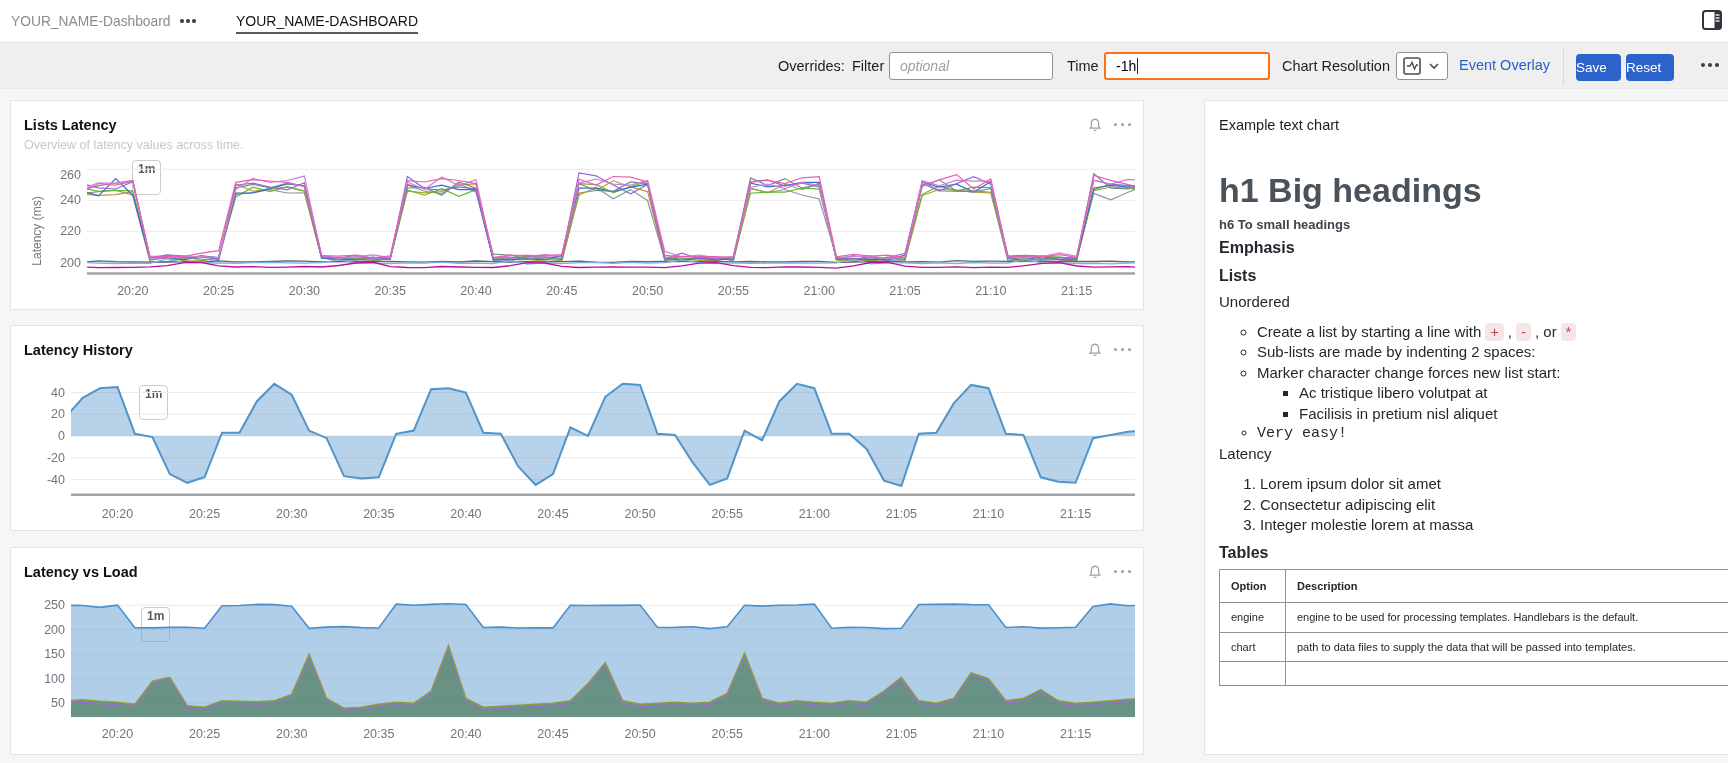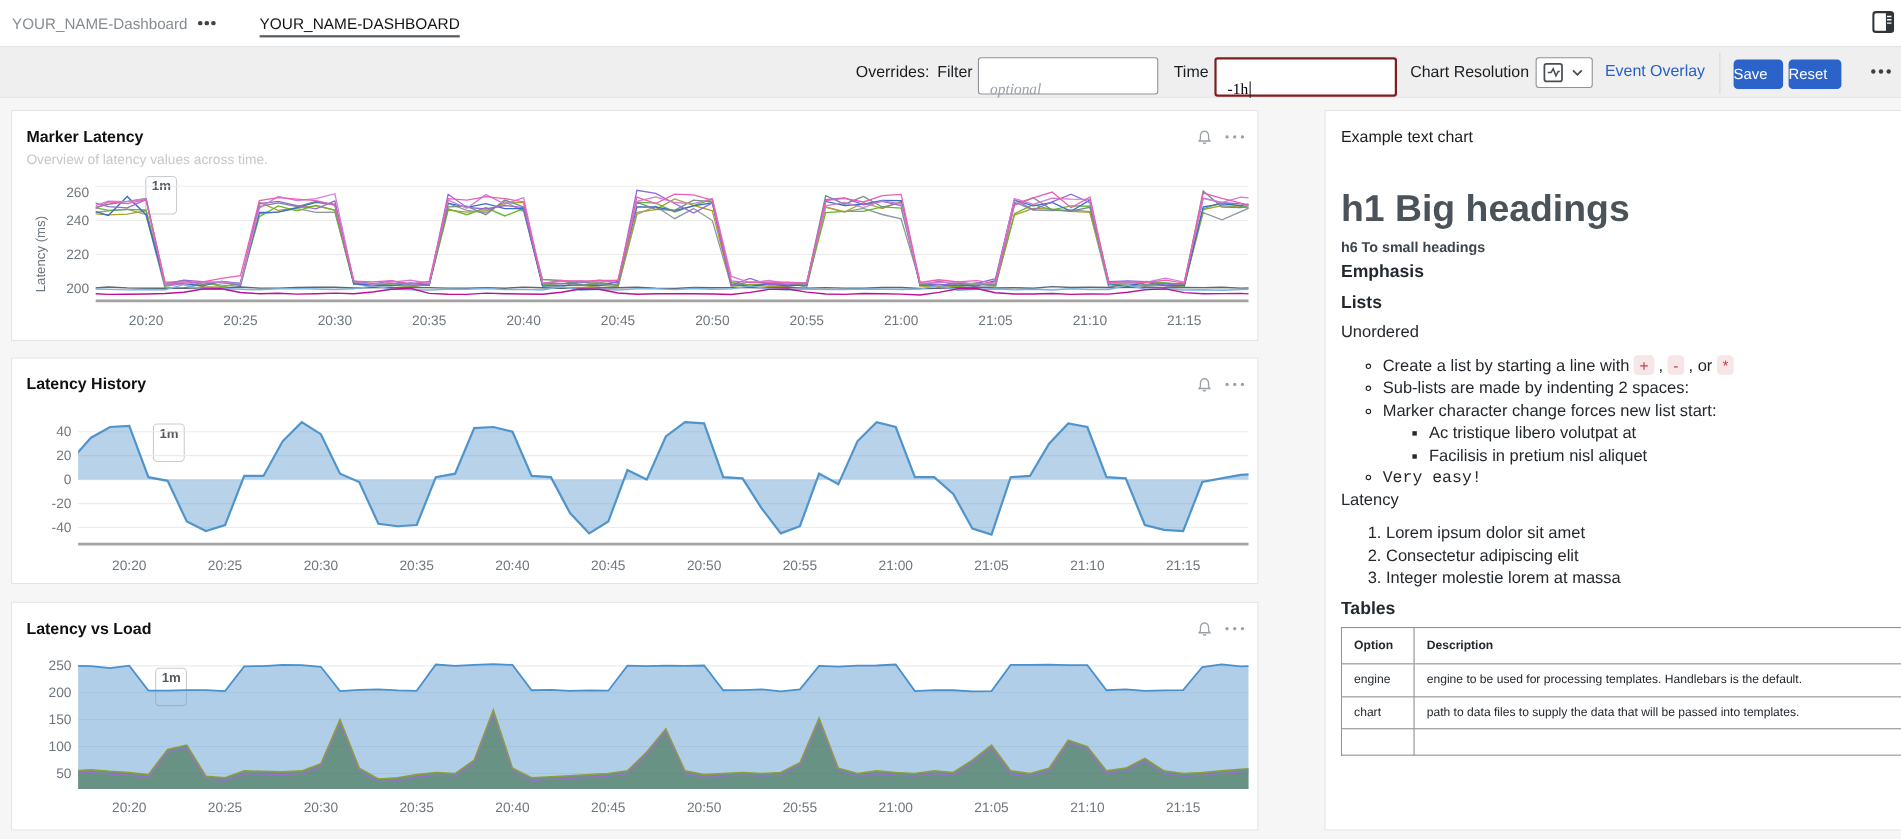--- a/index.html
+++ b/index.html
@@ -9,22 +9,22 @@
 .dashname { position:absolute; left:11px; top:14px; font-size:13.8px; color:#878d93; }
 .dots3 { display:flex; align-items:center; }
 .dots3 span { display:block; border-radius:50%; background:#3f4449; }
 .topdots { position:absolute; left:180px; top:19px; }
 .topdots span { width:3.5px; height:3.5px; margin-right:2.5px; }
 .tab { position:absolute; left:236px; top:0; height:34px; line-height:42px; font-size:14px; color:#121416; border-bottom:2px solid #535b63; }
 .sideicon { position:absolute; left:1702px; top:10px; }
 
 .toolbar { position:absolute; left:0; top:42px; width:1728px; height:47px; background:#efefef; border-top:1px solid #e3e3e3; border-bottom:1px solid #e7e7e7; }
 .toolbar .lbl { position:absolute; top:15px; font-size:14.5px; color:#1b1e21; }
-.tinput { position:absolute; top:9px; height:28px; background:#fff; border:1px solid #8f9399; border-radius:3px; font-size:14px; padding:16px 10px; font-family:Liberation Serif, serif; }
-.tinput.focus { border:2px solid #7f1d1d; }
+.tinput { position:absolute; top:9px; height:28px; background:#fff; border:1px solid #8f9399; border-radius:3px; font-size:14px; padding:0 10px; font-family:Liberation Sans, sans-serif; }
+.tinput.focus { border:2px solid #f97316; }
 .ph { color:#9aa0a6; font-style:italic; line-height:26px; display:block; }
 .resbox { position:absolute; left:1396px; top:9px; width:52px; height:28px; background:#fff; border:1px solid #8f9399; border-radius:3px; }
 .evlink { position:absolute; left:1459px; top:14px; font-size:14.5px; color:#2760c9; }
 .vsep { position:absolute; left:1563px; top:5px; height:37px; width:1px; background:#d9d9d9; }
 .btn { position:absolute; top:11px; height:27px; background:#2c63cb; border-radius:4px; color:#fff; font-size:13.5px; line-height:27px; }
 .tooldots { position:absolute; left:1701px; top:20px; }
 .tooldots span { width:4px; height:4px; margin-right:3px; background:#3a3f44; }
 
 .card { position:absolute; background:#fff; border:1px solid #e4e4e4; }
 #card1 { left:10px; top:100px; width:1134px; height:210px; }
@@ -97,21 +97,21 @@
   <div class="btn" style="left:1576px; width:45px;">Save</div>
   <div class="btn" style="left:1626px; width:48px;">Reset</div>
   <div class="tooldots dots3">
       <span></span>
       <span></span>
       <span></span>
     </div>
 </div>
 
 <div class="card" id="card1">
-  <div class="ctitle">Marker Latency</div>
+  <div class="ctitle">Lists Latency</div>
   <div class="badge" style="left:121px;">1m</div>
   <div class="csub">Overview of latency values across time.</div>
   <svg class="cardicons" width="16" height="16" viewBox="0 0 16 16">
       <path d="M8 2.2 c-2.4 .3 -3.7 2 -3.7 4.3 V9.5 L3.1 11.2 h9.8 L11.7 9.5 V6.5 c0-2.3-1.3-4-3.7-4.3z M6.7 12.6 a1.4 1.4 0 0 0 2.6 0" fill="none" stroke="#9aa0a5" stroke-width="1.2"></path>
     </svg>
   <div class="carddots dots3">
       <span></span>
       <span></span>
       <span></span>
     </div>

